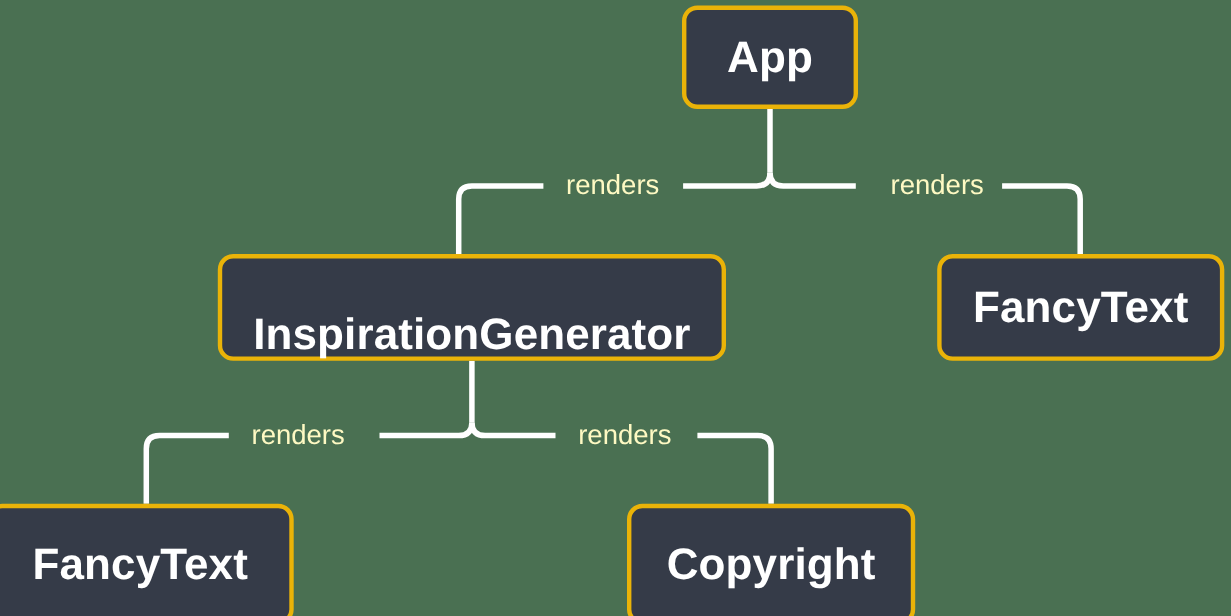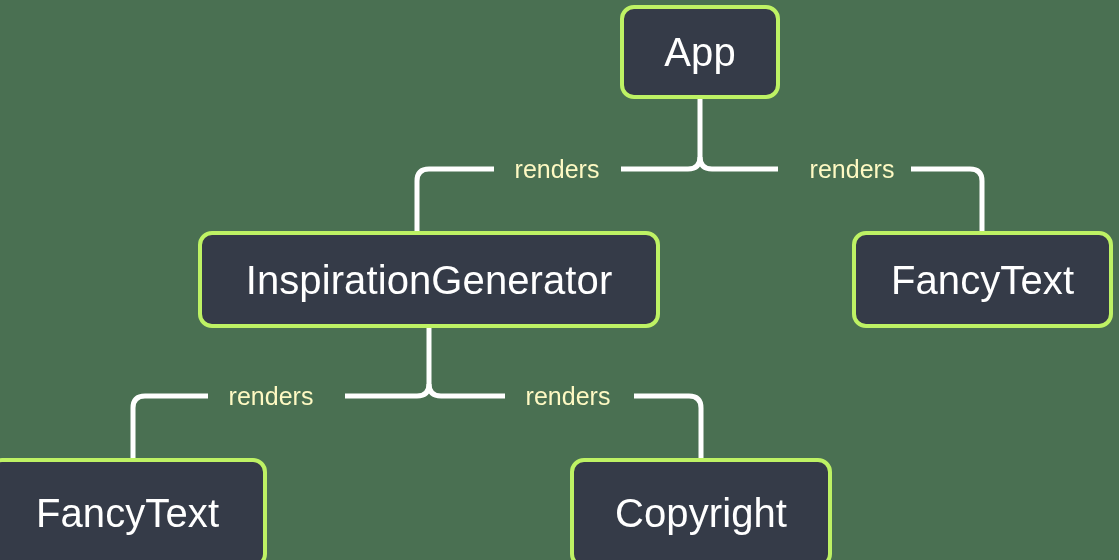--- a/index.html
+++ b/index.html
@@ -23,29 +23,29 @@
     left: 0;
     top: 0;
     width: 1119px;
     height: 560px;
     pointer-events: none;
   }
   .node {
     position: absolute;
     box-sizing: border-box;
     background: #353b48;
-    border: 4px solid #bef264;
+    border: 4px solid #eab308;
     border-radius: 14px;
     display: flex;
     align-items: center;
     justify-content: center;
     color: #ffffff;
     font-family: "Liberation Sans", sans-serif;
     font-size: 40px;
-    font-weight: 400;
+    font-weight: 700;
     letter-spacing: 0.1px;
     line-height: 1;
     white-space: nowrap;
   }
   .node-label {
     color: #ffffff;
     display: block;
   }
   .edge-label {
     position: absolute;
@@ -84,21 +84,21 @@
 
       <path d="M 429 384 Q 429 396 441 396 L 505 396"></path>
       <path d="M 634 396 L 689 396 Q 701 396 701 408 L 701 458"></path>
     </g>
   </svg>
 
   <div class="node" style="left:620px; top:5px; width:160px; height:94px;">
     <span class="node-label">App</span>
   </div>
 
-  <div class="node" style="left:198px; top:231px; width:462px; height:97px;">
+  <div class="node" style="left:198px; top:231px; width:462px; height:97px;align-items:flex-end;">
     <span class="node-label">InspirationGenerator</span>
   </div>
 
   <div class="node" style="left:852px; top:231px; width:261px; height:97px;">
     <span class="node-label">FancyText</span>
   </div>
 
   <div class="node" style="left:-12px; top:458px; width:279px; height:110px;">
     <span class="node-label">FancyText</span>
   </div>

